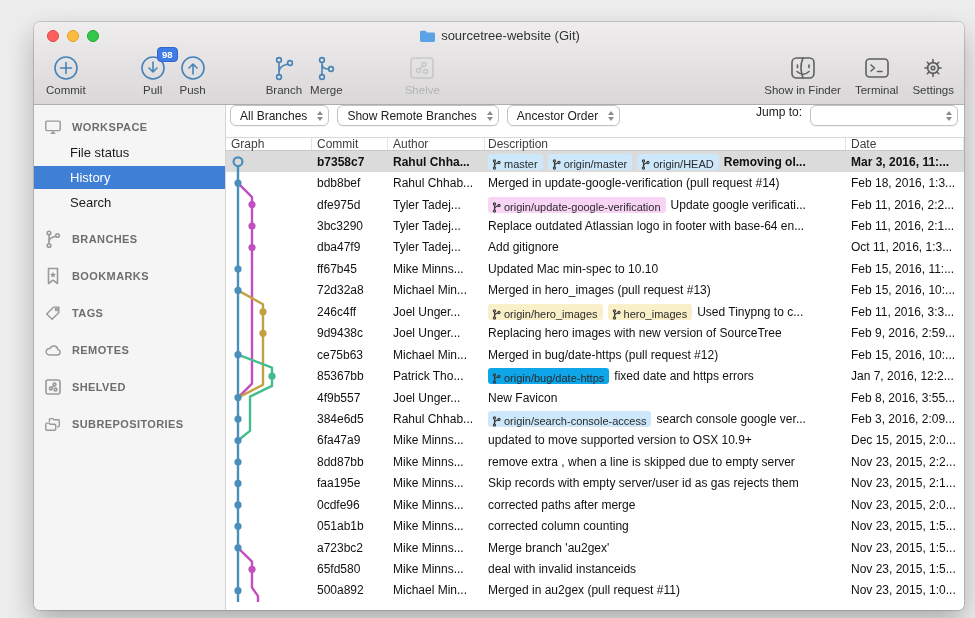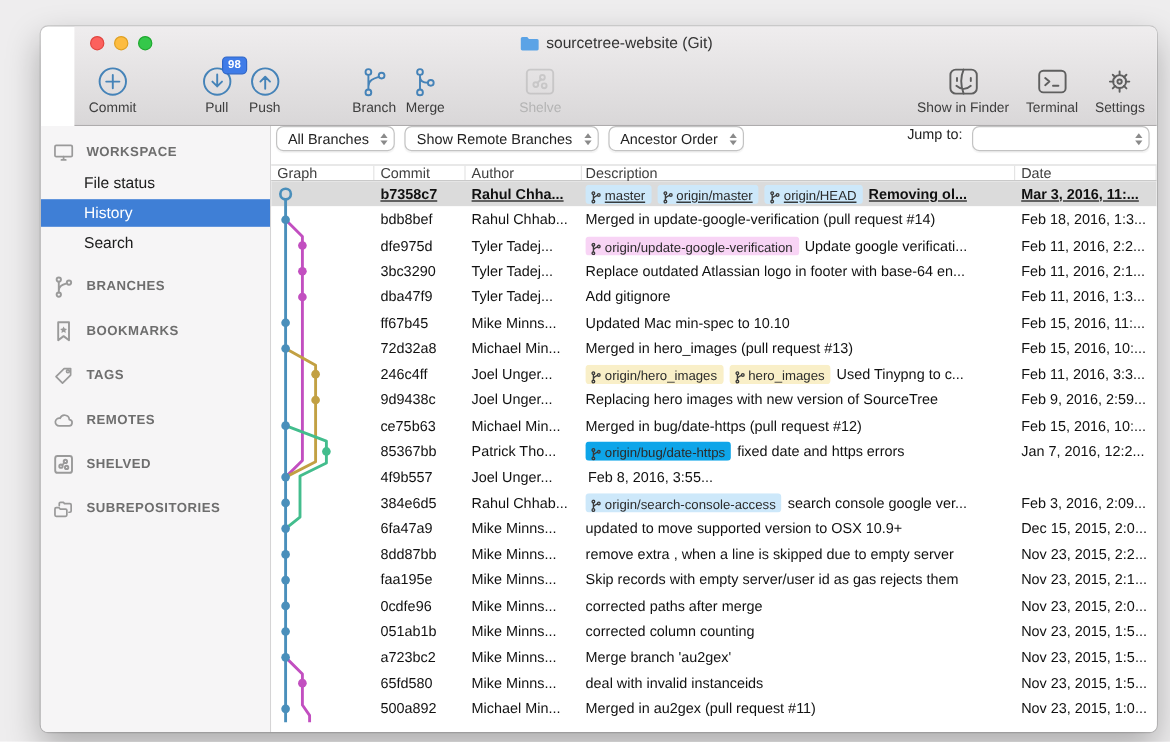--- a/index.html
+++ b/index.html
@@ -6,21 +6,21 @@
   html,body { width:975px; height:618px; }
   body { background:#eeedee; font-family:"Liberation Sans", sans-serif; overflow:hidden; }
 
   .window {
     position:absolute; left:34px; top:22px; width:930px; height:588px;
     background:#fff; border-radius:6px; overflow:hidden;
     box-shadow:0 12px 28px rgba(0,0,0,.28), 0 0 0 1px rgba(0,0,0,.14);
   }
 
   
-  .chrome { background:linear-gradient(#efedee,#d9d7d8); border-bottom:1px solid #aeacad; height:83px;margin-left:28px; }
+  .chrome { background:linear-gradient(#efedee,#d9d7d8); border-bottom:1px solid #aeacad; height:83px; }
   .titlebar { position:relative; height:27px; display:flex; align-items:center; }
   .traffic { position:absolute; left:13px; top:8px; display:flex; gap:8px; }
   .tl { width:12px; height:12px; border-radius:50%; display:inline-block; }
   .tl.red   { background:#fc615d; border:0.5px solid #e14640; }
   .tl.yellow{ background:#fdbc40; border:0.5px solid #dfa023; }
   .tl.green { background:#34c84a; border:0.5px solid #1fa82f; }
   .title-wrap { margin:0 auto; display:flex; align-items:center; gap:5px; font-size:13px; color:#3c3c3c; font-weight:bold; }
   .title-wrap .t { font-weight:normal; color:#333; }
 
   .toolbar { display:flex; align-items:flex-start; height:56px; padding:2px 10px 0 12px; }
@@ -58,21 +58,21 @@
   .chu { width:0;height:0;border-left:3.5px solid transparent;border-right:3.5px solid transparent;border-bottom:4px solid #8a8a8a; }
   .chd { width:0;height:0;border-left:3.5px solid transparent;border-right:3.5px solid transparent;border-top:4px solid #8a8a8a; }
   .jump-label { margin-left:auto; font-size:12px; color:#222; }
   .pill.jump { width:148px; justify-content:flex-end; }
 
   .thead { height:14px; display:flex; border-top:1px solid #d9d9d9; border-bottom:1px solid #c9c9c9; background:#fff; }
   .th { font-size:12px; color:#404040; display:flex; align-items:center; padding-left:5px; border-right:1px solid #e4e4e4; }
   .rows { position:relative; height:451px; overflow:hidden; }
   .trow { display:flex; height:21.45px; align-items:center; background:#fff; }
   .trow.selected { background:#dbdbdb; }
-  .trow.bold .td { font-weight:bold;text-decoration:underline; }
+  .trow.bold .td { font-weight:bold; }
   .td { font-size:12px; color:#111; white-space:nowrap; overflow:hidden; padding-left:5px; }
   .c-graph{ width:86px; align-self:stretch; }
   .c-commit{ width:76px; }
   .c-author{ width:97px; }
   .c-desc{ width:361px; display:flex; align-items:center; padding-left:3px; }
   .c-date{ width:118px; }
   .bdg { display:inline-flex; align-items:flex-end; gap:3px; height:16px; padding:0 5px 0 4px;
     border-radius:3px; font-size:11px; color:#2b2b2b; margin-right:5px; font-weight:normal; flex:none; }
   .bdg-blue { background:#cde8fa; }
   .bdg-pink { background:#f8d4f5; }
@@ -410,21 +410,21 @@
             </div>
             <div class="td c-date">Feb 11, 2016, 2:1...</div>
           </div>
           <div class="trow">
             <div class="td c-graph"></div>
             <div class="td c-commit">dba47f9</div>
             <div class="td c-author">Tyler Tadej...</div>
             <div class="td c-desc">
               <span class="desc-text">Add gitignore</span>
             </div>
-            <div class="td c-date">Feb 11, 2016, 1:3...</div>
+            <div class="td c-date">Oct 11, 2016, 1:3...</div>
           </div>
           <div class="trow">
             <div class="td c-graph"></div>
             <div class="td c-commit">ff67b45</div>
             <div class="td c-author">Mike Minns...</div>
             <div class="td c-desc">
               <span class="desc-text">Updated Mac min-spec to 10.10</span>
             </div>
             <div class="td c-date">Feb 15, 2016, 11:...</div>
           </div>
@@ -503,20 +503,23 @@
                 <span>origin/bug/date-https</span>
               </span>
               <span class="desc-text">fixed date and https errors</span>
             </div>
             <div class="td c-date">Jan 7, 2016, 12:2...</div>
           </div>
           <div class="trow">
             <div class="td c-graph"></div>
             <div class="td c-commit">4f9b557</div>
             <div class="td c-author">Joel Unger...</div>
+            <div class="td c-desc">
+              <span class="desc-text">New Favicon</span>
+            </div>
             <div class="td c-date">Feb 8, 2016, 3:55...</div>
           </div>
           <div class="trow">
             <div class="td c-graph"></div>
             <div class="td c-commit">384e6d5</div>
             <div class="td c-author">Rahul Chhab...</div>
             <div class="td c-desc">
               <span class="bdg bdg-blue">
                 <span style="display: inline-flex;">
                   <svg width="9" height="11" viewBox="0 0 9 11" fill="none" stroke="#3a3a3a" stroke-width="1.1" stroke-linecap="round">

